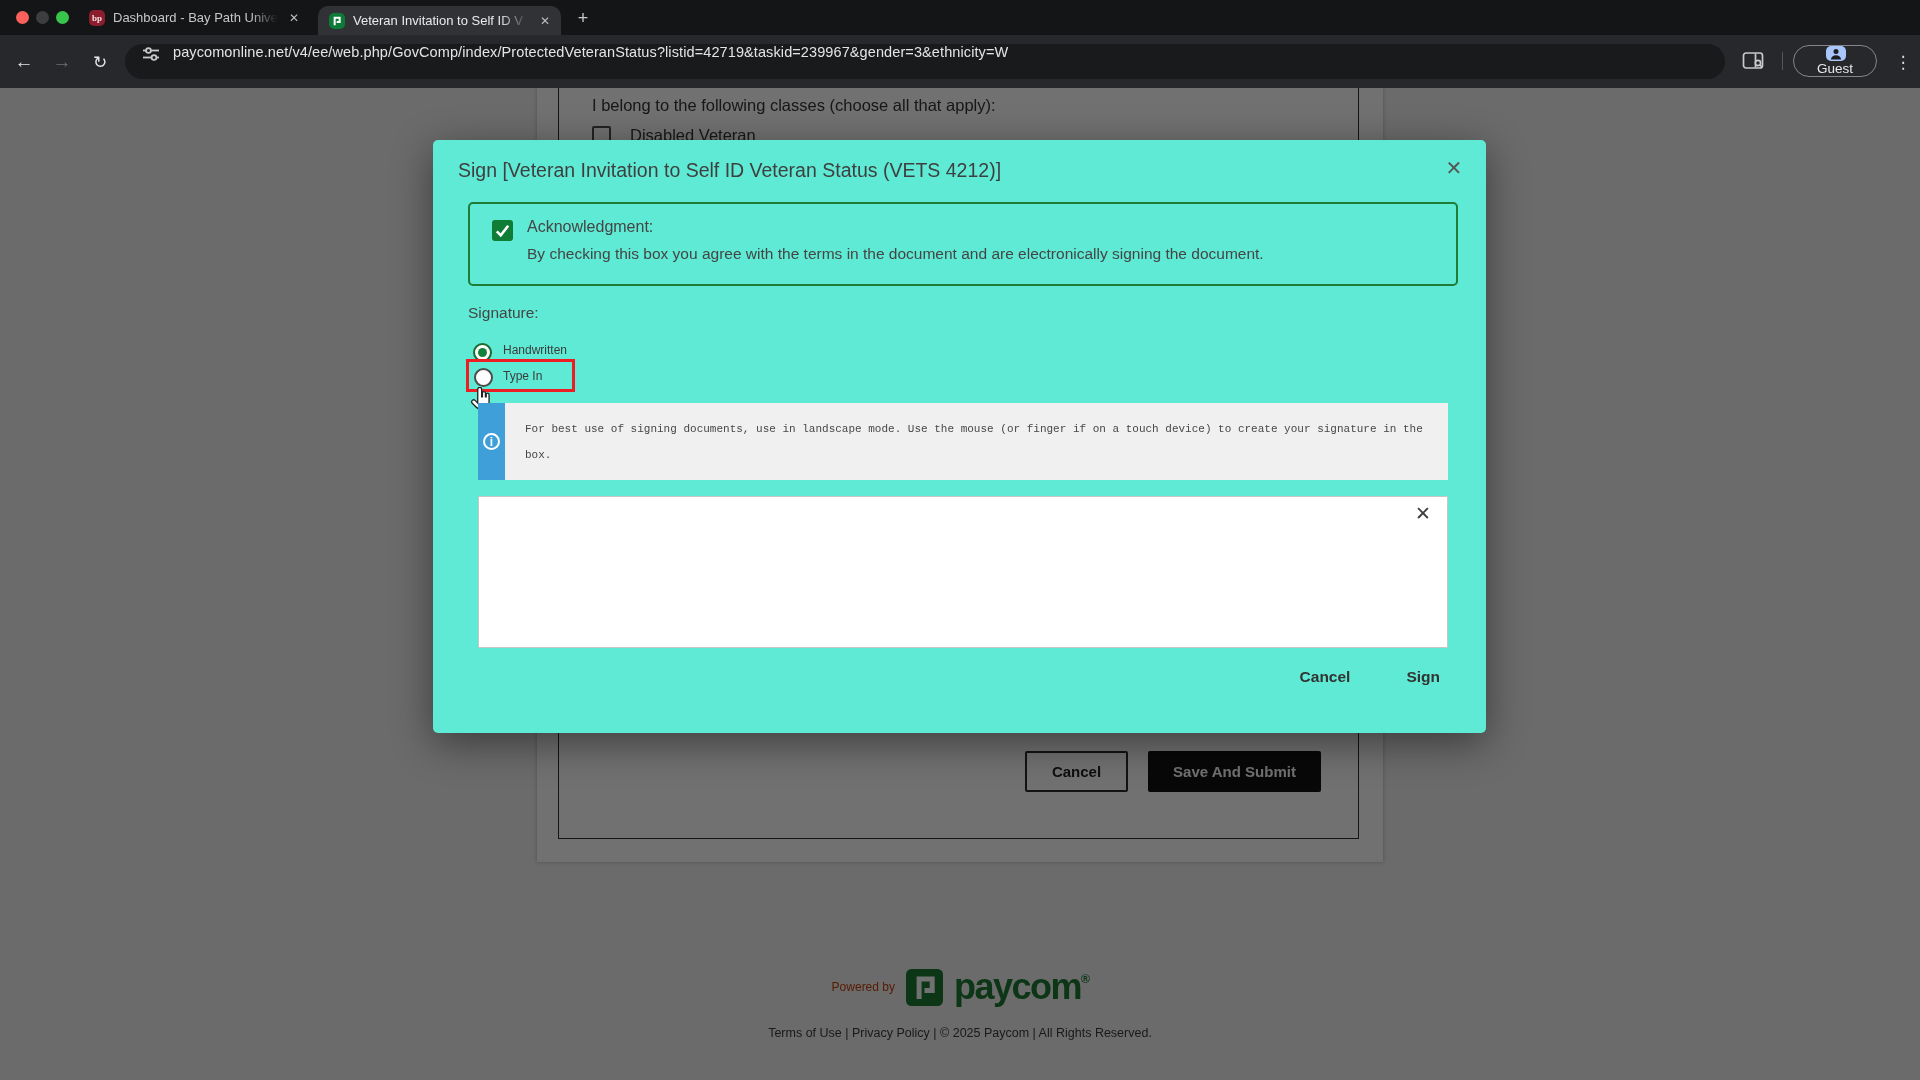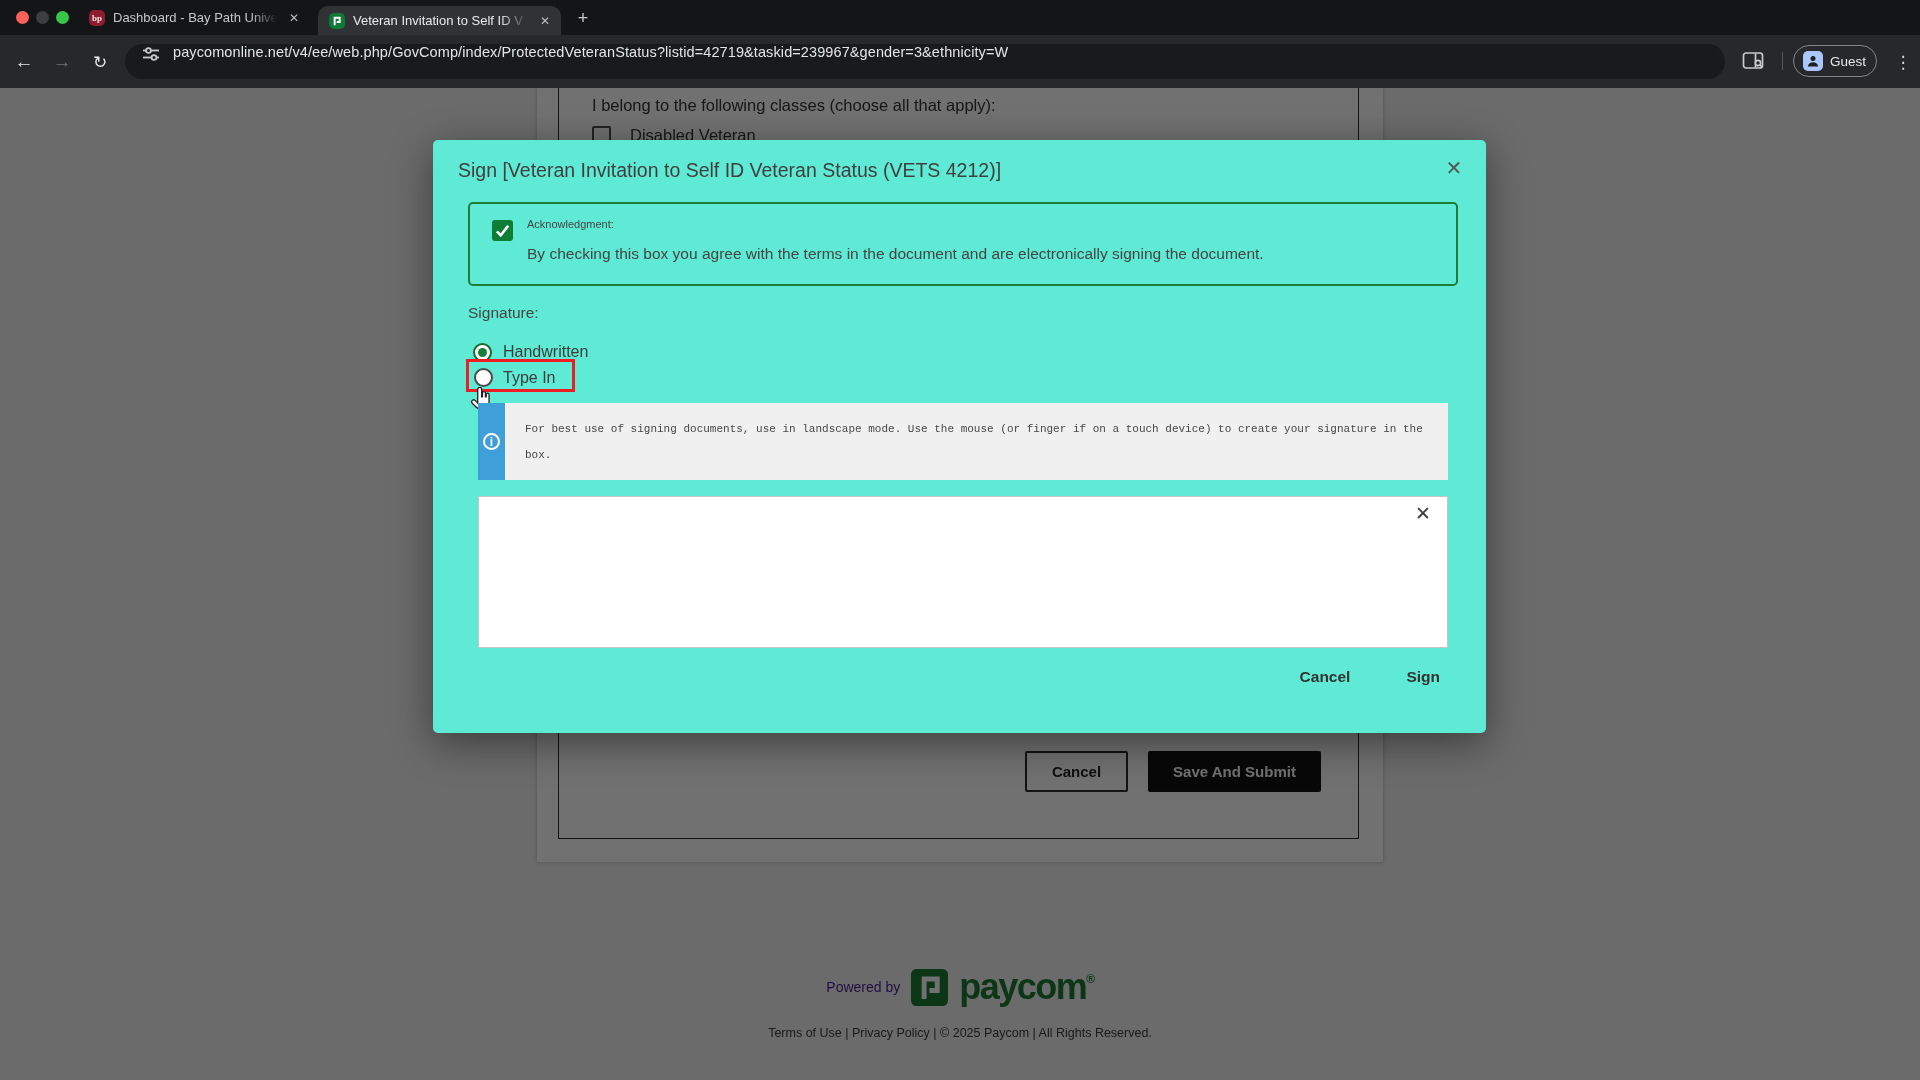--- a/index.html
+++ b/index.html
@@ -43,21 +43,21 @@
   .glyph-reload::before { content:"↻"; }
 
   .urlbar { position:absolute; left:125px; top:9px; width:1600px; height:35px; background:#191a1c;
             border-radius:18px; display:flex; align-items:flex-start; }
   .tune-icon { margin:0 12px 0 16px; flex:0 0 20px; }
   .url-text { color:#e4e4e5; font-size:14.5px; letter-spacing:.1px; white-space:nowrap; overflow:hidden; }
 
   .panel-icon { position:absolute; left:1742px; top:16px; }
   .chrome-sep { position:absolute; left:1782px; top:17px; width:1px; height:18px; background:#55565a; }
   .guest-chip { position:absolute; left:1793px; top:10px; width:84px; height:32px; border:1px solid #83858a;
-                border-radius:16px; display:flex; align-items:center; }
+                border-radius:16px; display:flex; align-items:center;flex-direction:column; }
   .guest-avatar { width:20px; height:20px; border-radius:5px; background:#a9c7fa; margin:0 7px 0 9px;
                   display:flex; align-items:center; justify-content:center; }
   .guest-label { color:#e7e8e9; font-size:13.5px; }
   .menu-dots { position:absolute; left:1893px; top:13px; width:20px; height:28px; color:#dcdcdd;
                font-size:17px; display:flex; align-items:center; justify-content:center; }
   .glyph-dots::before { content:"⋮"; }
 
   
   .viewport { position:absolute; left:0; top:88px; width:1920px; height:992px; background:#f1f1f2; overflow:hidden; }
   .card { position:absolute; left:537px; top:0; width:846px; height:774px; background:#fff;
@@ -69,47 +69,47 @@
   .pg-checkbox { width:19px; height:19px; border:2px solid #4e4e4e; border-radius:2px; background:#fdfdfd; }
   .pg-checklabel { margin-left:19px; font-size:16.5px; color:#363636; }
   .pg-actions { position:absolute; left:0; top:663px; width:1920px; }
   .btn-outline { position:absolute; left:1025px; width:103px; height:41px; background:#fff; border:2px solid #2c2c2c;
                  border-radius:2px; font:bold 15px "Liberation Sans",sans-serif; color:#222; }
   .btn-dark { position:absolute; left:1148px; width:173px; height:41px; background:#141414; border:none;
               border-radius:2px; font:bold 15px "Liberation Sans",sans-serif; color:#fff; }
 
   .footer-brand { position:absolute; left:0; top:877px; width:1920px; height:44px;
                   display:flex; align-items:center; justify-content:center; gap:11px; }
-  .powered-by { font-size:14px; color:#4c1d95; }
+  .powered-by { font-size:12px; color:#c2410c; }
   .brand-mark { width:37px; height:37px; }
   .brand-word { font:bold 36px "Liberation Sans",sans-serif; color:#1e7b34; letter-spacing:-1.5px; }
   .brand-reg { font-size:12px; color:#1e7b34; vertical-align:16px; }
   .footer-legal { position:absolute; left:0; top:938px; width:1920px; text-align:center;
                   font-size:12.5px; color:#3c3c3c; }
   .footer-legal a { color:#3c3c3c; text-decoration:none; }
 
   .overlay { position:absolute; inset:0; background:rgba(0,0,0,0.555); }
 
   
   .modal { position:absolute; left:433px; top:52px; width:1053px; height:593px; background:#5eead4;
            border-radius:5px; box-shadow:0 10px 40px rgba(0,0,0,.45); }
   .modal-title { position:absolute; left:25px; top:19px; font-size:19.5px; color:#3f3f3f; }
   .modal-close { position:absolute; right:18px; top:14px; width:28px; height:28px; font-size:20px; color:#565656;
                  display:flex; align-items:center; justify-content:center; }
   .ackbox { position:absolute; left:35px; top:62px; width:990px; height:84px; border:2px solid #1d7c35; border-radius:5px; }
   .ack-check { position:absolute; left:22px; top:16px; width:21px; height:21px; background:#0f7d36; border-radius:3px; }
-  .ack-title { position:absolute; left:57px; top:14px; font-size:11px; color:#454545; }
+  .ack-title { position:absolute; left:57px; top:14px; font-size:16px; color:#454545; }
   .ack-body { position:absolute; left:57px; top:41px; font-size:15.5px; color:#454545; }
   .sig-label { position:absolute; left:35px; top:164px; font-size:15.5px; color:#454545; }
   .radio { position:absolute; width:19px; height:19px; border-radius:50%; background:#fff; }
   .radio.sel { left:40px; top:203px; border:2px solid #1d6b2f; }
   .radio.sel::after { content:""; position:absolute; left:3px; top:3px; width:9px; height:9px;
                       border-radius:50%; background:#14813b; }
   .radio.unsel { left:41px; top:228px; border:2px solid #4c4c4c; }
-  .radio-label { position:absolute; font-size:16px; color:#3c3c3c; }
+  .radio-label { position:absolute; font-size:12px; color:#3c3c3c; }
   .rl1 { left:70px; top:203px; }
   .rl2 { left:70px; top:229px; }
   .redbox { position:absolute; left:33px; top:219px; width:109px; height:33px; border:3px solid #ee1d24; }
   .cursor { position:absolute; left:37px; top:247px; }
   .infobox { position:absolute; left:45px; top:263px; width:970px; height:77px; background:#f0f0f1; display:flex; }
   .infostripe { flex:0 0 27px; background:#3f9fd9; display:flex; align-items:center; justify-content:center; }
   .info-i { width:17px; height:17px; border:2px solid #fff; border-radius:50%; color:#fff;
             font:bold 12px "Liberation Sans",sans-serif; display:flex; align-items:center; justify-content:center; }
   .glyph-i::before { content:"i"; }
   .infotext { padding:13px 20px; font-size:11px; line-height:26px; color:#474747;font-family:Liberation Mono, monospace; }

